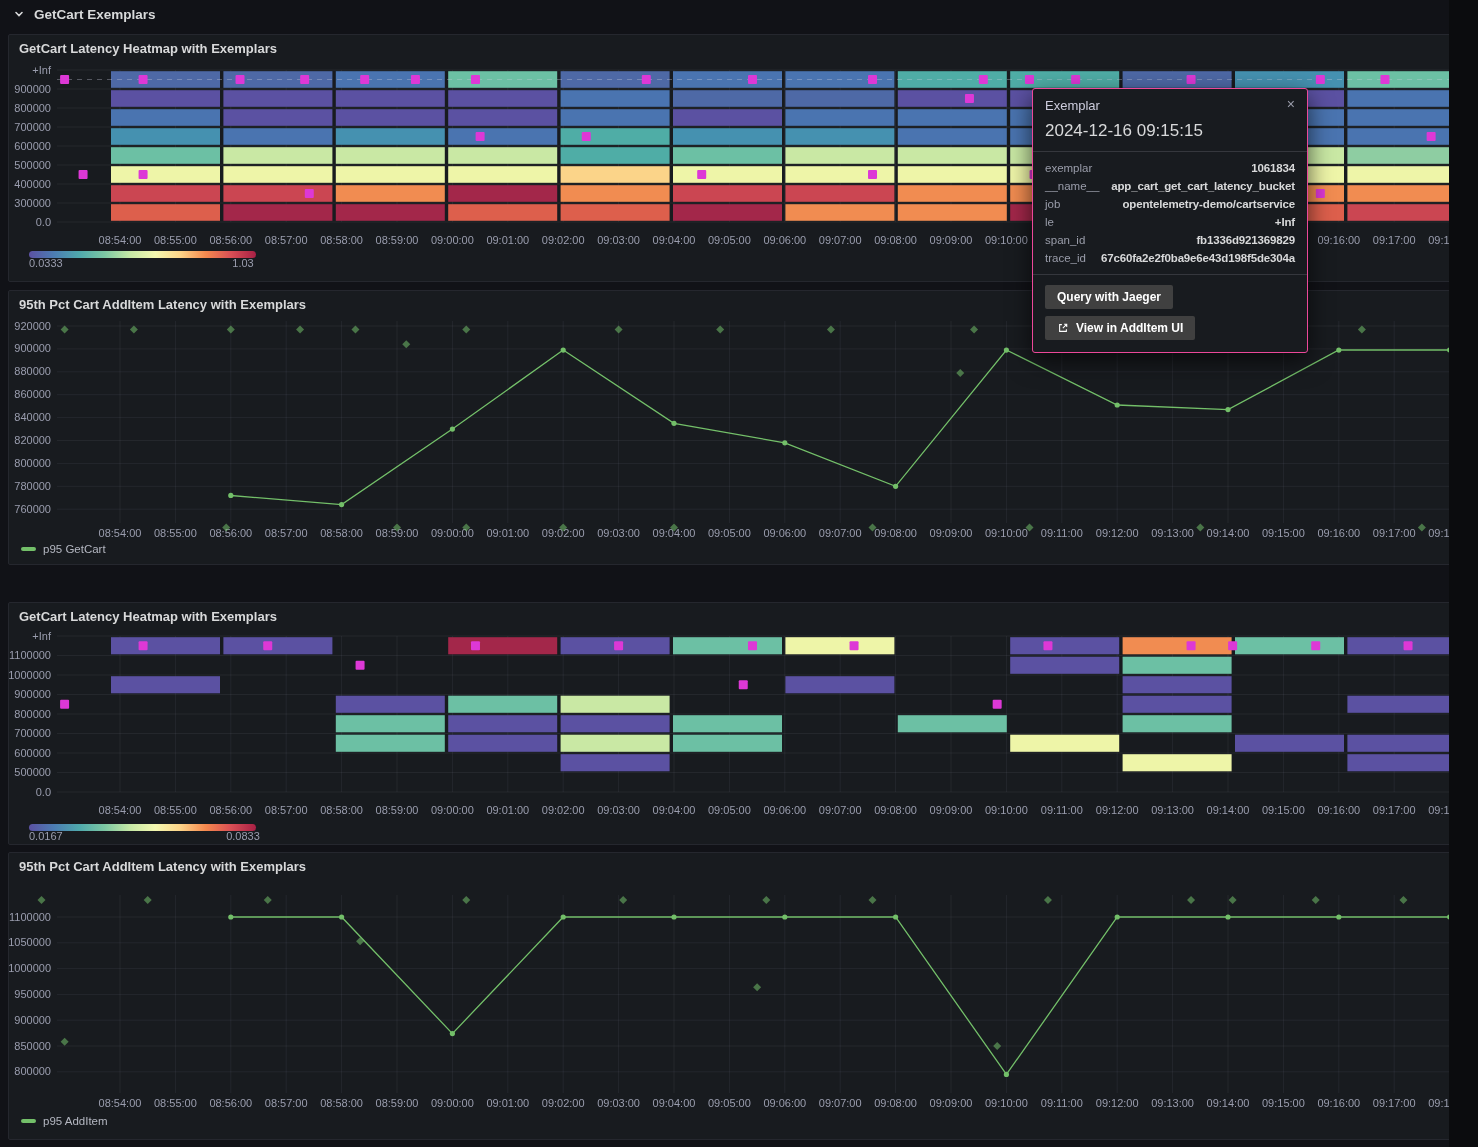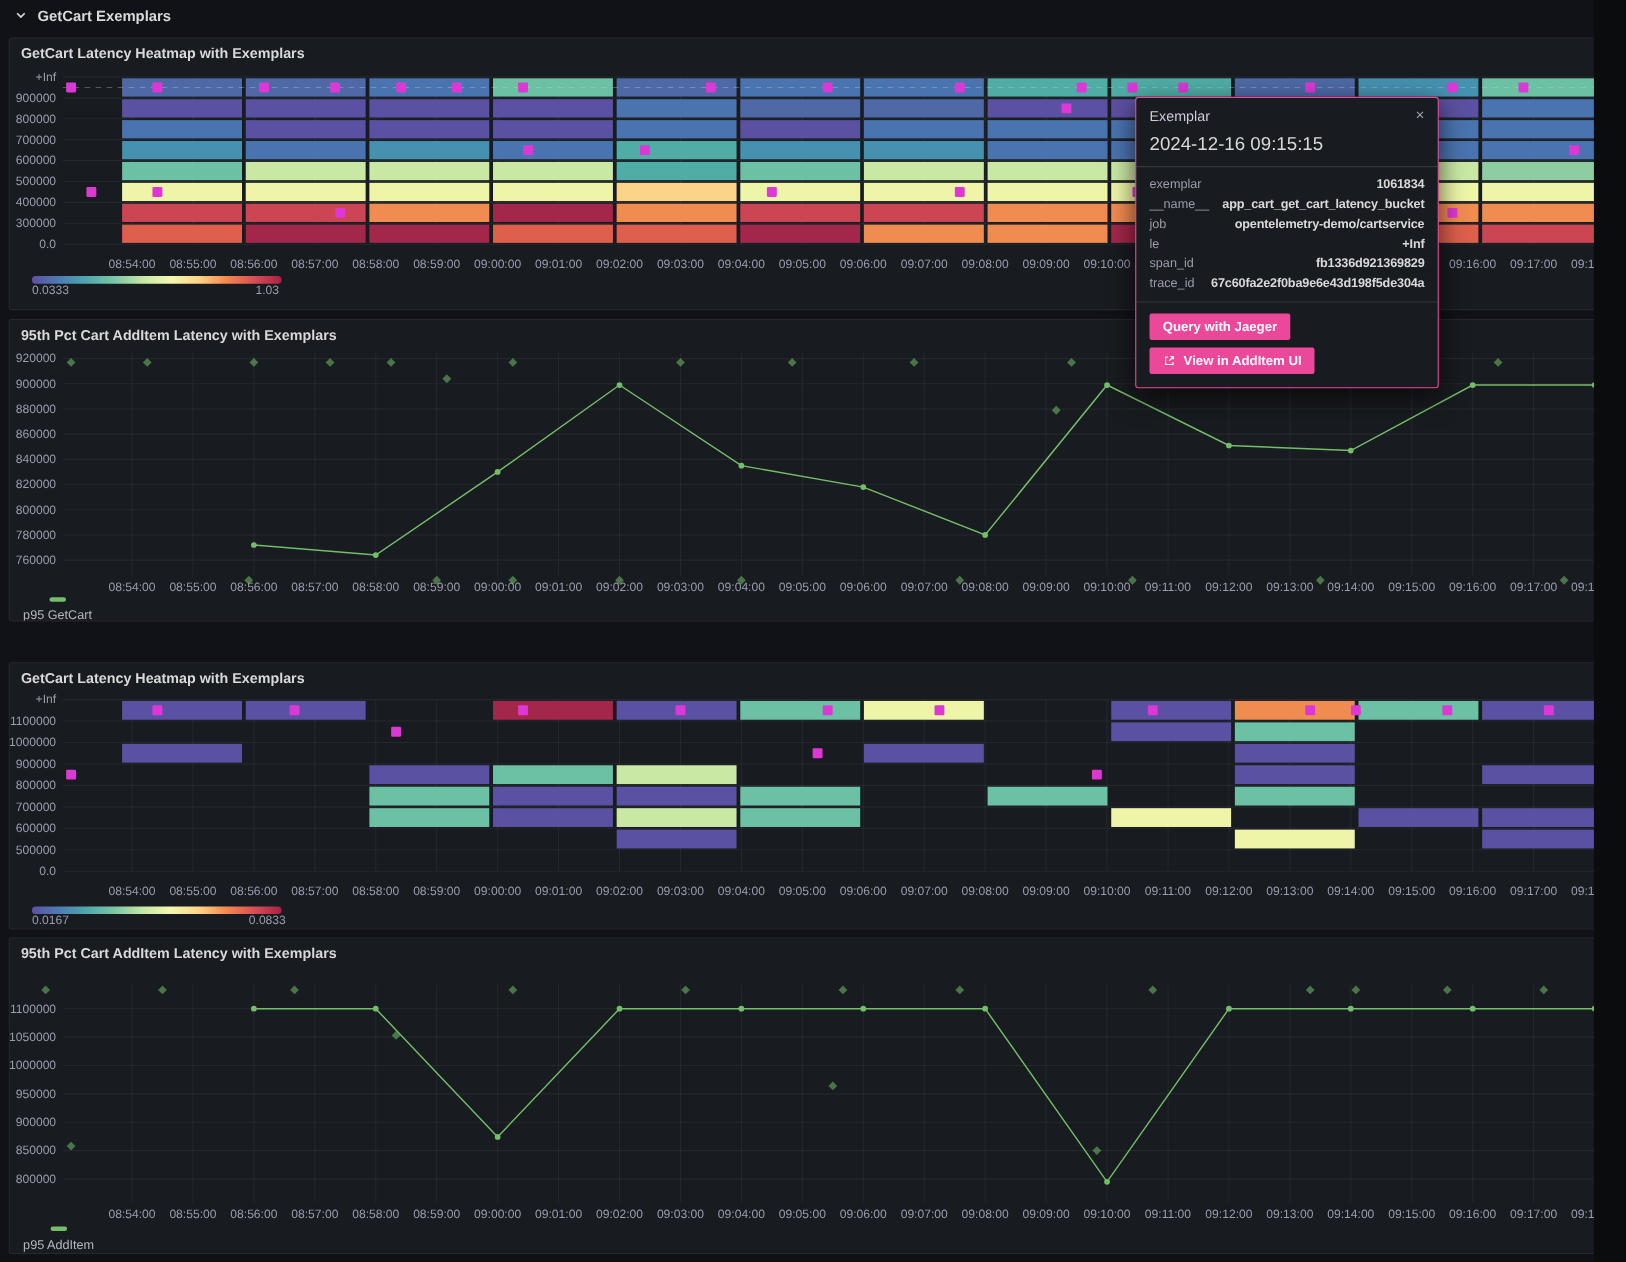--- a/index.html
+++ b/index.html
@@ -11,36 +11,36 @@
   .panel{position:absolute;left:8px;width:1462px;background:#181b1f;border:1px solid #25272e;
     border-radius:2px;overflow:hidden;box-sizing:border-box;}
   #p1{top:34px;height:248px}
   #p2{top:290px;height:275px}
   #p3{top:602px;height:243px}
   #p4{top:852px;height:288px}
   .ptitle{position:absolute;left:10px;top:6px;font-size:13px;font-weight:600;color:#d8d9da;white-space:nowrap;text-align:right;}
   svg.chart{position:absolute;left:0;top:0;}
   text.tick{fill:#9a9dae;font-family:"Liberation Sans",sans-serif;font-size:11px;}
   text.leglab{fill:#9a9dae;font-family:"Liberation Sans",sans-serif;font-size:11px;}
-  .legend{position:absolute;display:flex;align-items:center;gap:7px;font-size:11.5px;color:#b4b7c1;cursor:pointer;flex-direction:column;}
+  .legend{position:absolute;display:flex;align-items:center;gap:7px;font-size:11.5px;color:#b4b7c1;cursor:pointer;}
   .swatch{display:inline-block;width:15px;height:4px;border-radius:2px;background:#73bf69;}
   .tooltip{position:absolute;left:1032px;top:88px;width:274px;background:#181b1f;
     border:1px solid #ec4899;border-radius:3px;box-shadow:0 8px 24px rgba(0,0,0,.65);z-index:10;}
   .tt-head{padding:9px 12px 10px;}
   .tt-title-row{display:flex;justify-content:space-between;align-items:flex-start;}
   .tt-title{font-size:13px;color:#ccccdc;}
   .tt-close{color:#9a9daa;font-size:14px;line-height:12px;cursor:pointer;}
   .tt-ts{margin-top:8px;font-size:17px;color:#d8d9da;}
   .tt-body{border-top:1px solid rgba(204,204,220,.16);padding:7px 12px;}
   .tt-row{display:flex;justify-content:space-between;align-items:baseline;padding:3px 0;gap:8px;}
   .tt-k{color:#9a9daa;font-size:11.5px;}
   .tt-v{font-weight:700;font-size:11.5px;color:#d8d9da;white-space:nowrap;letter-spacing:-0.15px;text-align:center;}
   .tt-actions{border-top:1px solid rgba(204,204,220,.16);padding:10px 12px 12px;
     display:flex;flex-direction:column;align-items:flex-start;gap:7px;}
-  .btn{display:inline-flex;align-items:center;gap:7px;background:#ec4899;color:#fff;font-weight:700;
+  .btn{display:inline-flex;align-items:center;gap:7px;background:#404040;color:#fff;font-weight:700;
     font-size:12px;padding:5px 12px;border-radius:2px;border:none;cursor:pointer;
     font-family:"Liberation Sans",sans-serif;}
 </style>
 </head>
 <body>
 
 <div id="screen">
 
   <div class="sec" id="s1" style="top:0;">
     <span class="chev">

